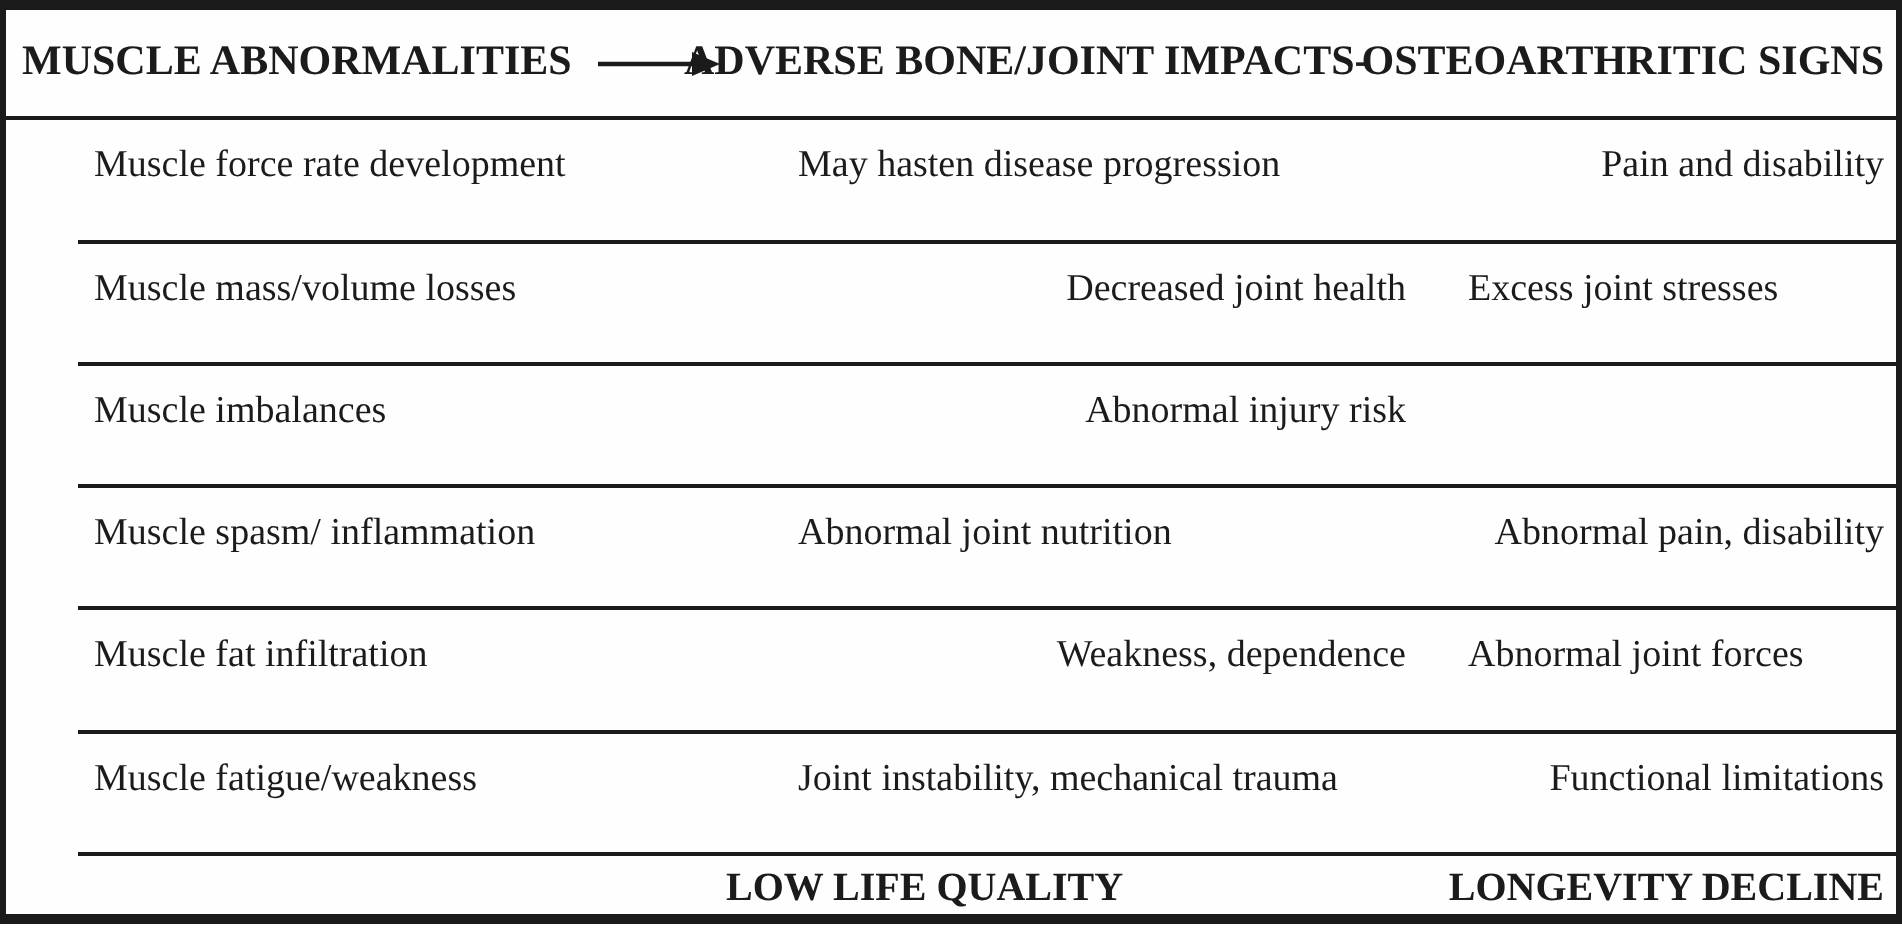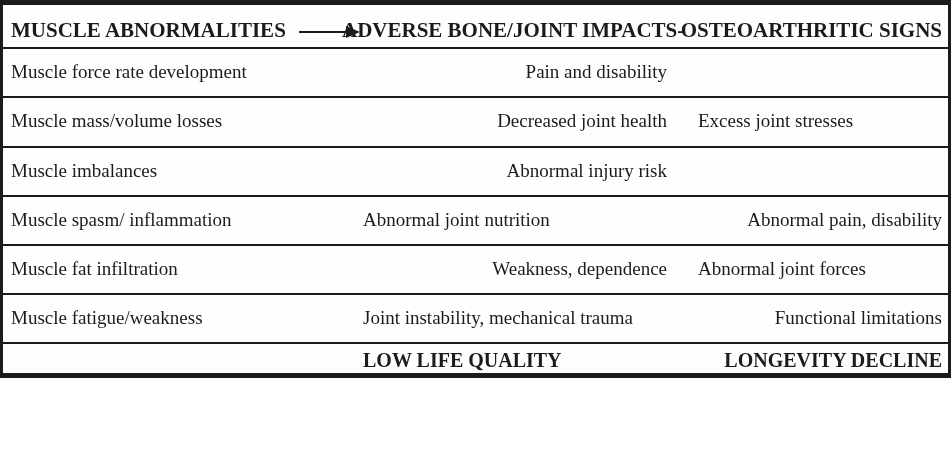--- a/index.html
+++ b/index.html
@@ -2,36 +2,36 @@
 <html style="--border: #1b1b1b; --text: #1b1b1b; --background: #fefefe;"><head>
 <meta charset="utf-8">
 <style>
   :root{
     --border:#1b1b1b;
     --text:#1b1b1b;
     --background:#fefefe;
   }
   html,body{margin:0;padding:0;background:#fff;}
   .frame{
-    width:951px;height:378px;box-sizing:border-box;
+    width:951px;height:462px;box-sizing:border-box;
     border:3px solid var(--border);
     border-top-width:5px;border-bottom-width:5px;
     background:var(--background);
     color:var(--text);
     font-family:"Liberation Serif","DejaVu Serif",serif;
     display:flex;flex-direction:column;
   }
   .row{
     display:grid;
     grid-template-columns:335px 335px 1fr;
     box-sizing:border-box;
     border-bottom:2px solid var(--border);
   }
   .row.header{height:56px;}
-  .row.data{height:62px;}
+  .row.data{height:62px;margin-left:36px;}
   .row.footer{flex:1;border-bottom:none;}
   .cell{
     box-sizing:border-box;
     padding-top:11px;
     font-size:19px;
     line-height:1.25;
     white-space:nowrap;
   }
   .col1{padding-left:8px;}
   .col2{padding-left:25px;}
@@ -55,20 +55,21 @@
         <line x1="0" y1="7" x2="49" y2="7" stroke="#1b1b1b" stroke-width="2.2"></line>
         <polygon points="47,1 61,7 47,13" fill="#1b1b1b"></polygon>
       </svg>
     </div>
     <div class="cell col2 hdr">ADVERSE BONE/JOINT IMPACTS-</div>
     <div class="cell col3 hdr">OSTEOARTHRITIC SIGNS</div>
   </div>
 
   <div class="row data">
     <div class="cell col1">Muscle force rate development</div>
+    <div class="cell col2">May hasten disease progression</div>
     <div class="cell col3">Pain and disability</div>
   </div>
 
   <div class="row data">
     <div class="cell col1">Muscle mass/volume losses</div>
     <div class="cell col3">Decreased joint health</div>
     <div class="cell col2">Excess joint stresses</div>
   </div>
 
   <div class="row data">

